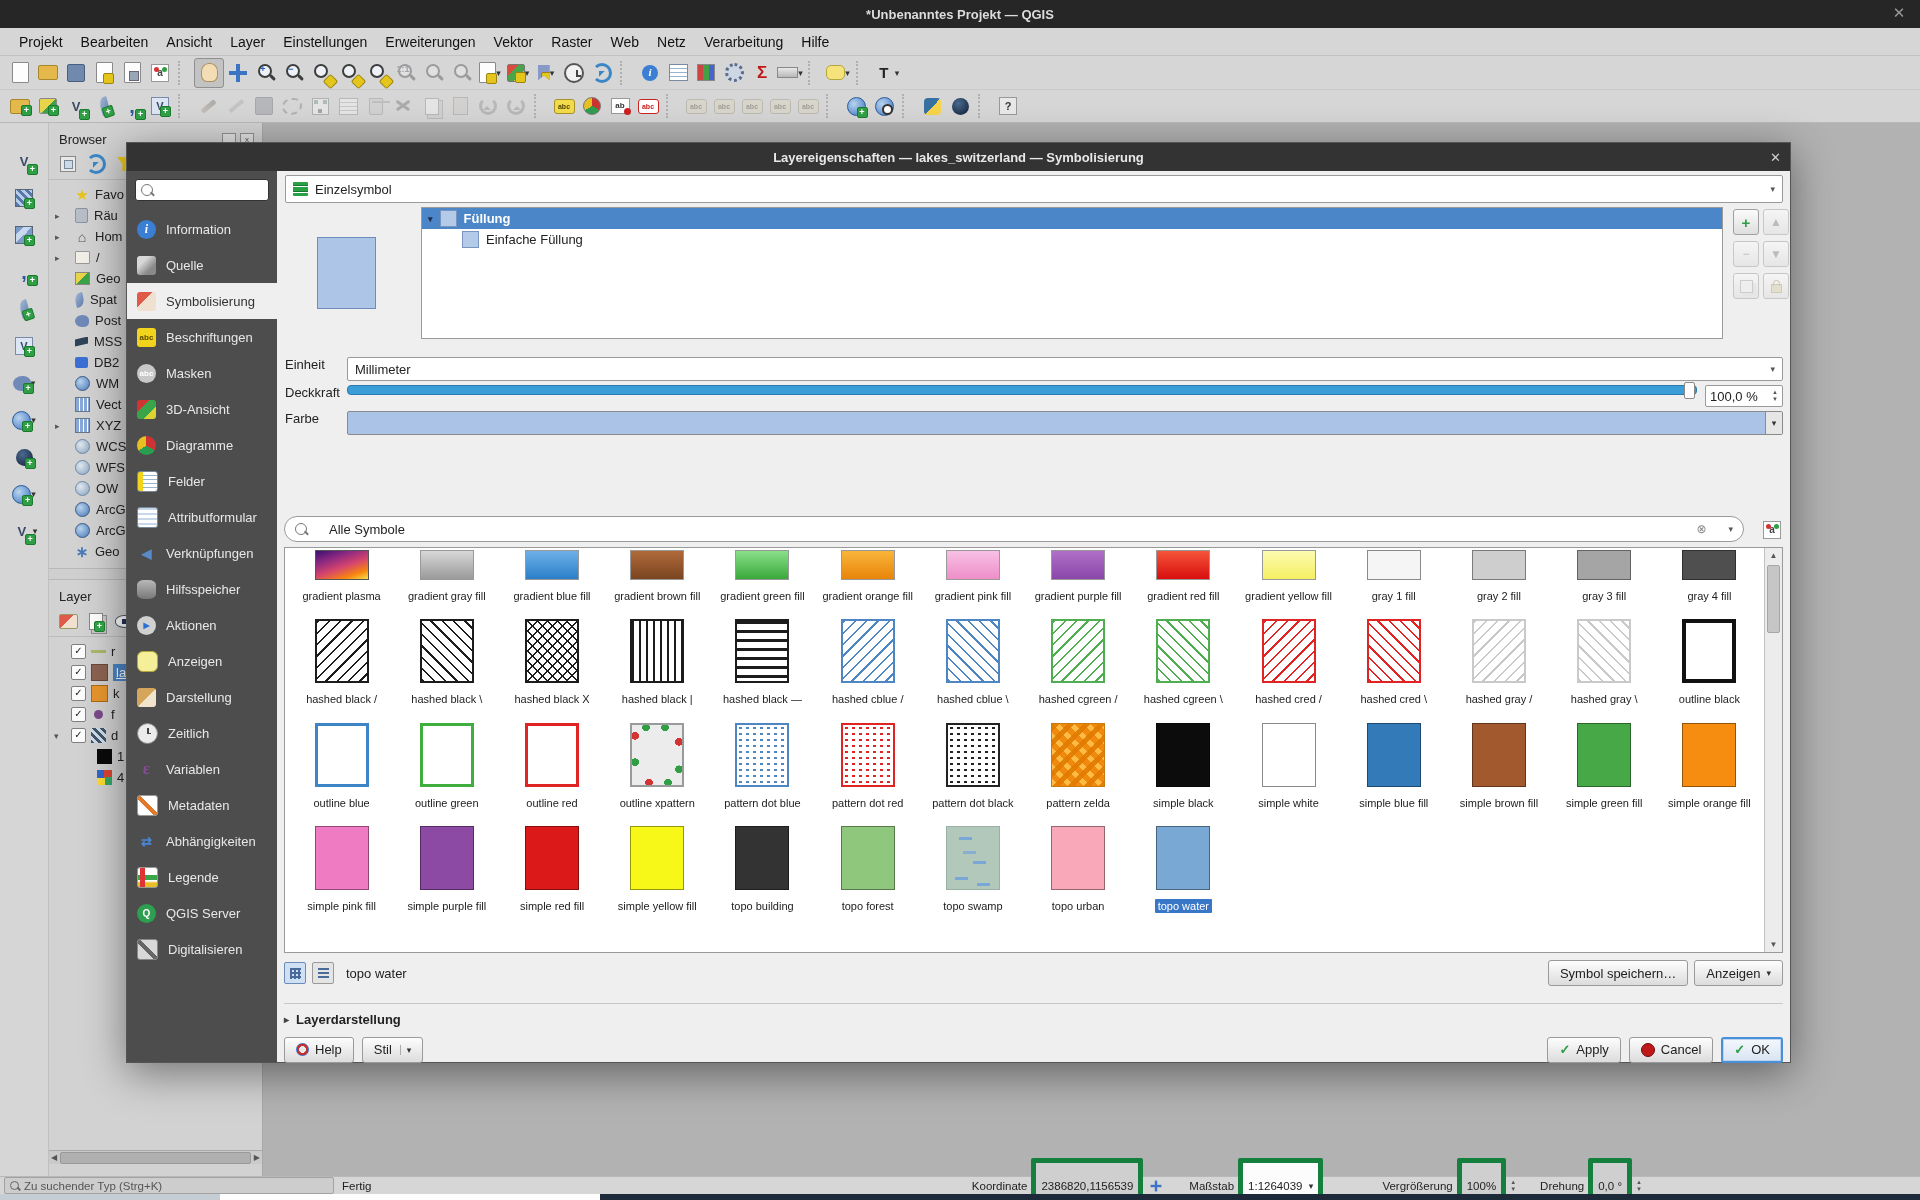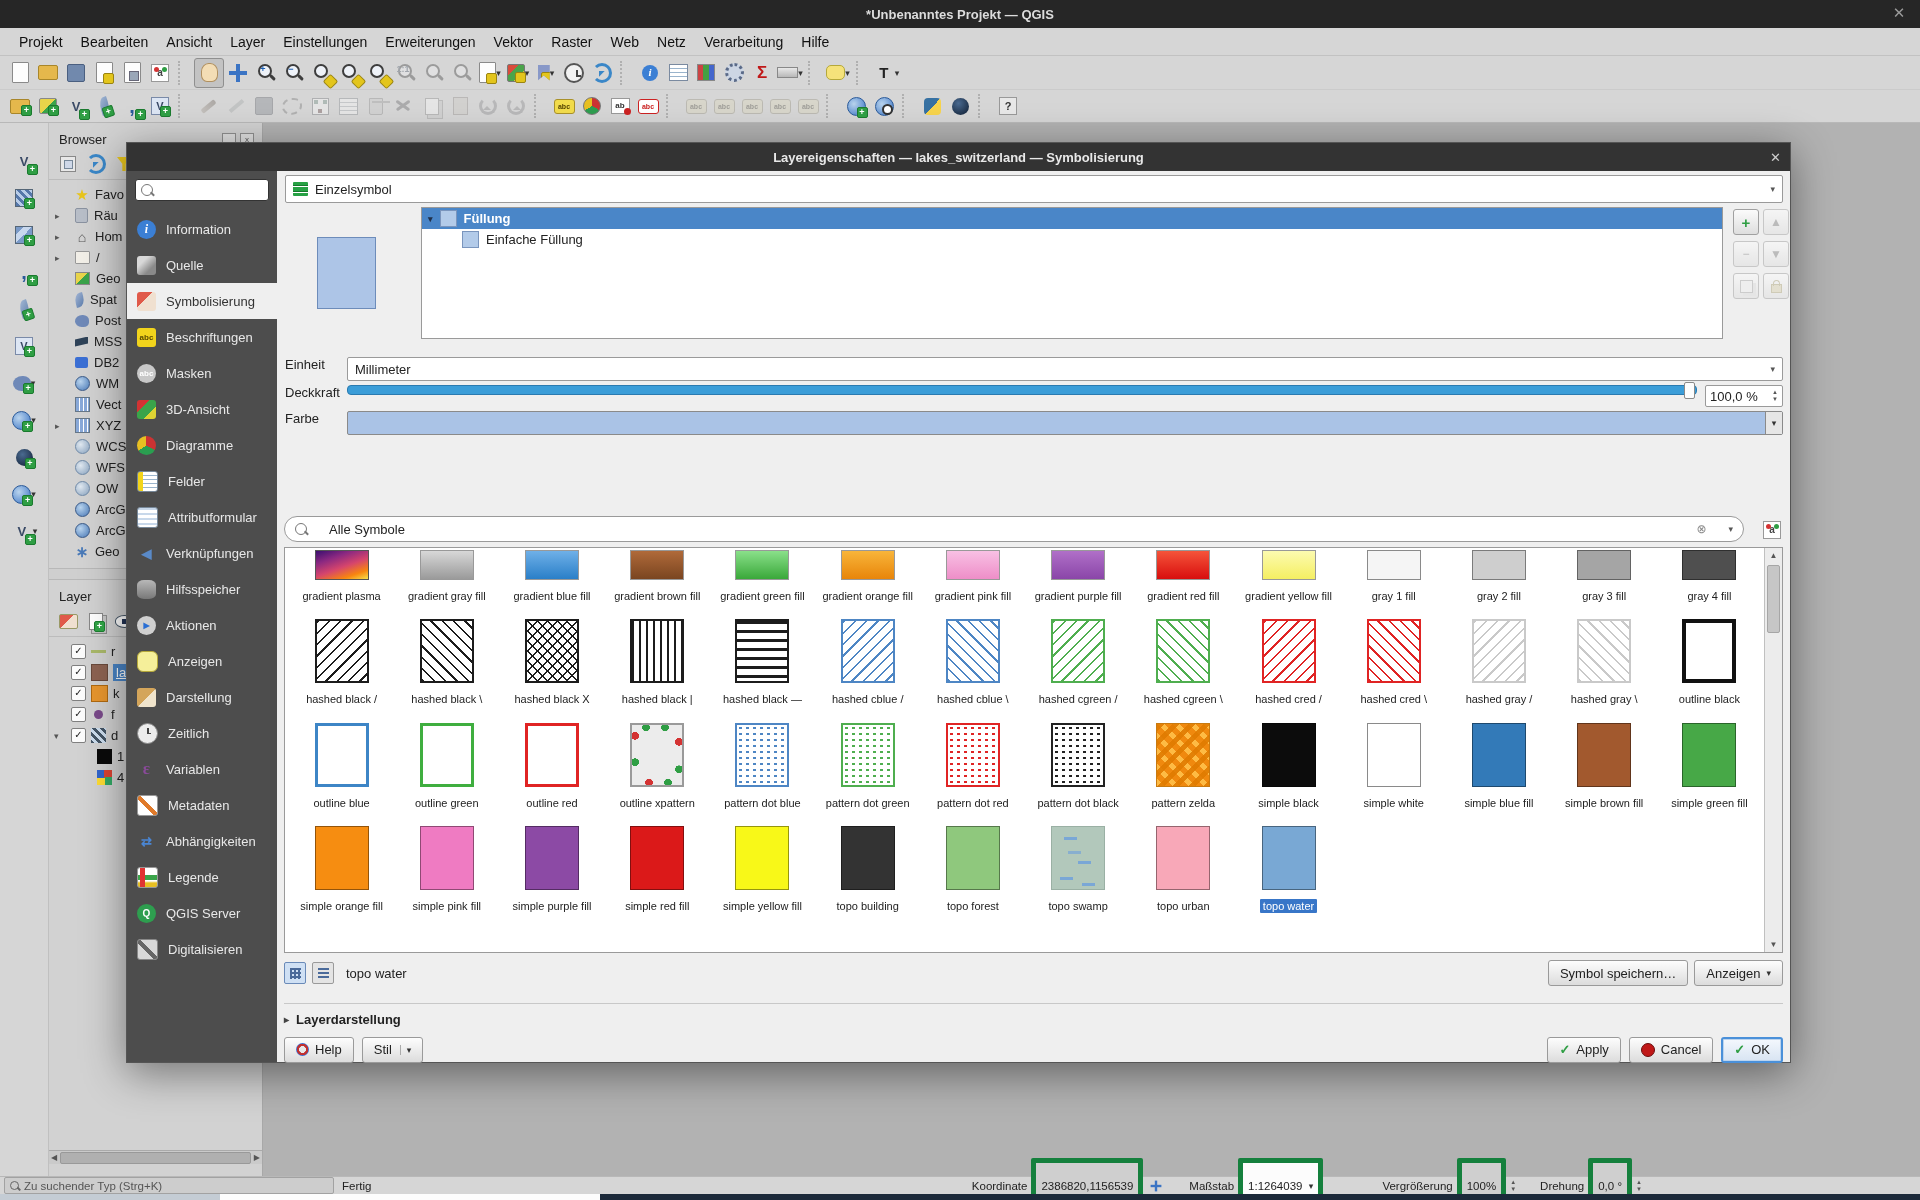--- a/index.html
+++ b/index.html
@@ -1176,24 +1176,20 @@
               <span class="lb">outline red</span>
             </div>
             <div class="card">
               <span class="sw ick k-xpat"></span>
               <span class="lb">outline xpattern</span>
             </div>
             <div class="card" style="--c1: #4e86c4;">
               <span class="sw ick k-dots"></span>
               <span class="lb">pattern dot blue</span>
             </div>
-            <div class="card" style="--c1: #4fae4f;">
-              <span class="sw ick k-dots"></span>
-              <span class="lb">pattern dot green</span>
-            </div>
             <div class="card" style="--c1: #e02424;">
               <span class="sw ick k-dots"></span>
               <span class="lb">pattern dot red</span>
             </div>
             <div class="card" style="--c1: #222222;">
               <span class="sw ick k-dots"></span>
               <span class="lb">pattern dot black</span>
             </div>
             <div class="card">
               <span class="sw ick k-zelda"></span>

